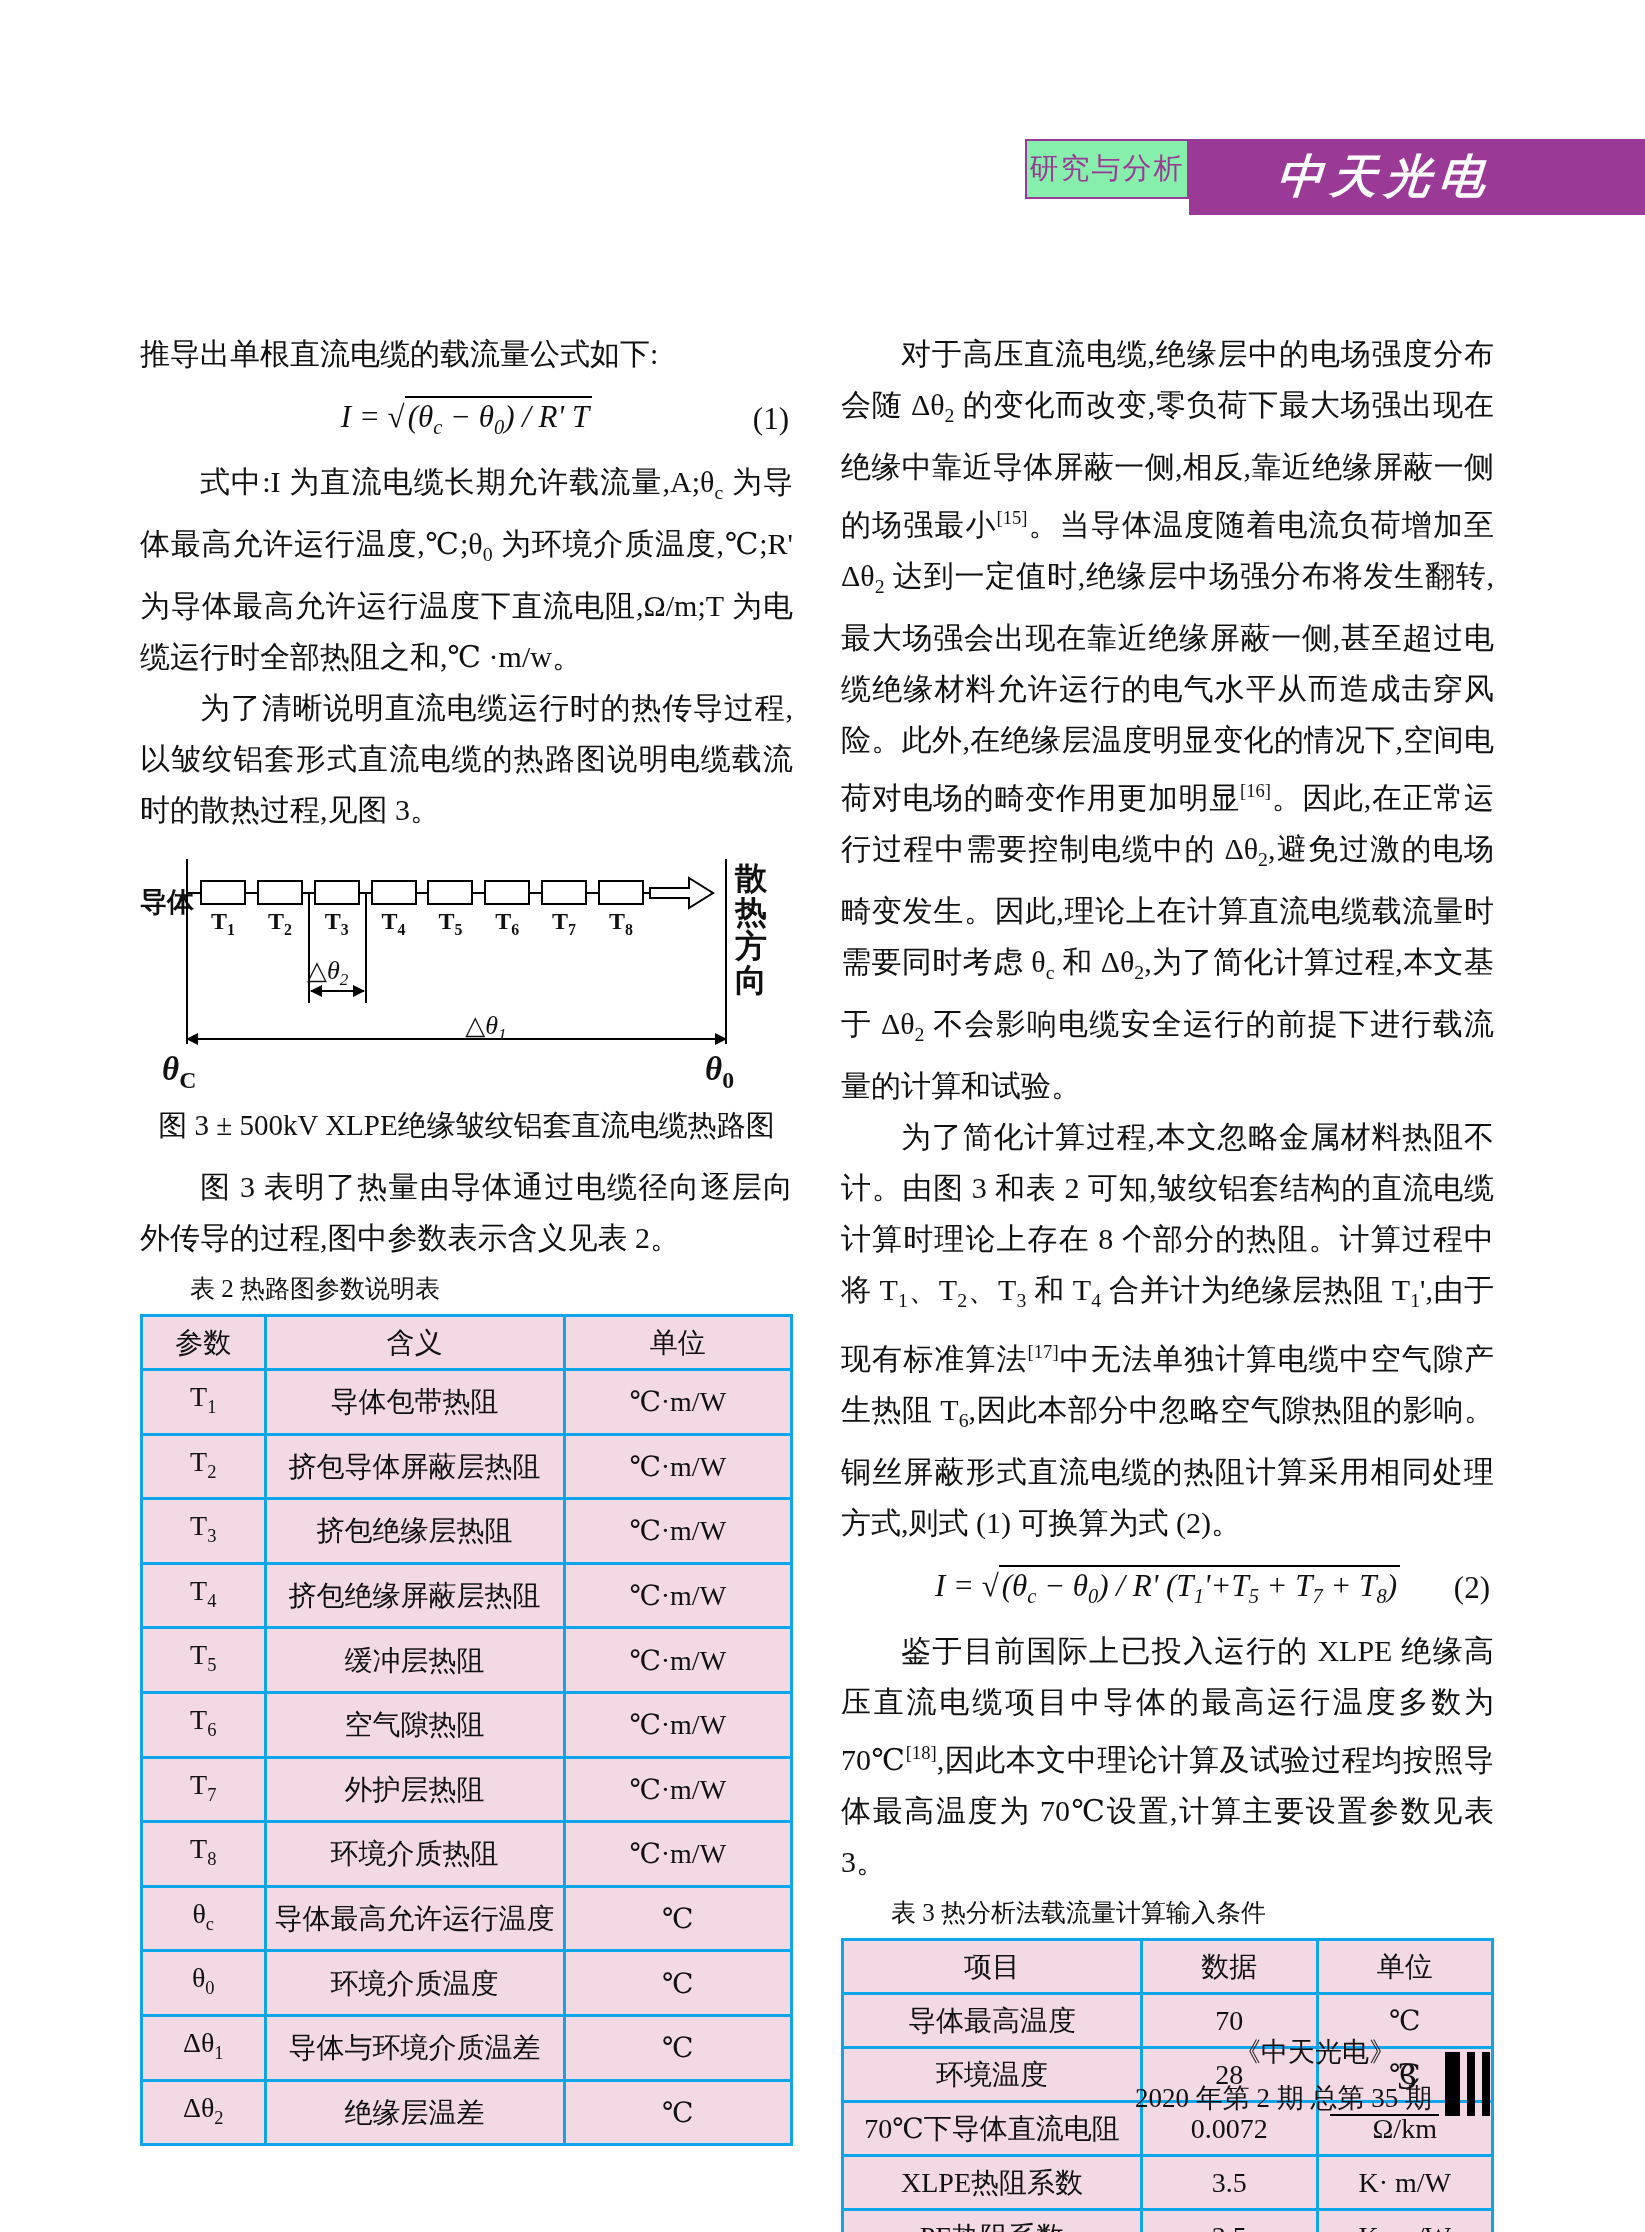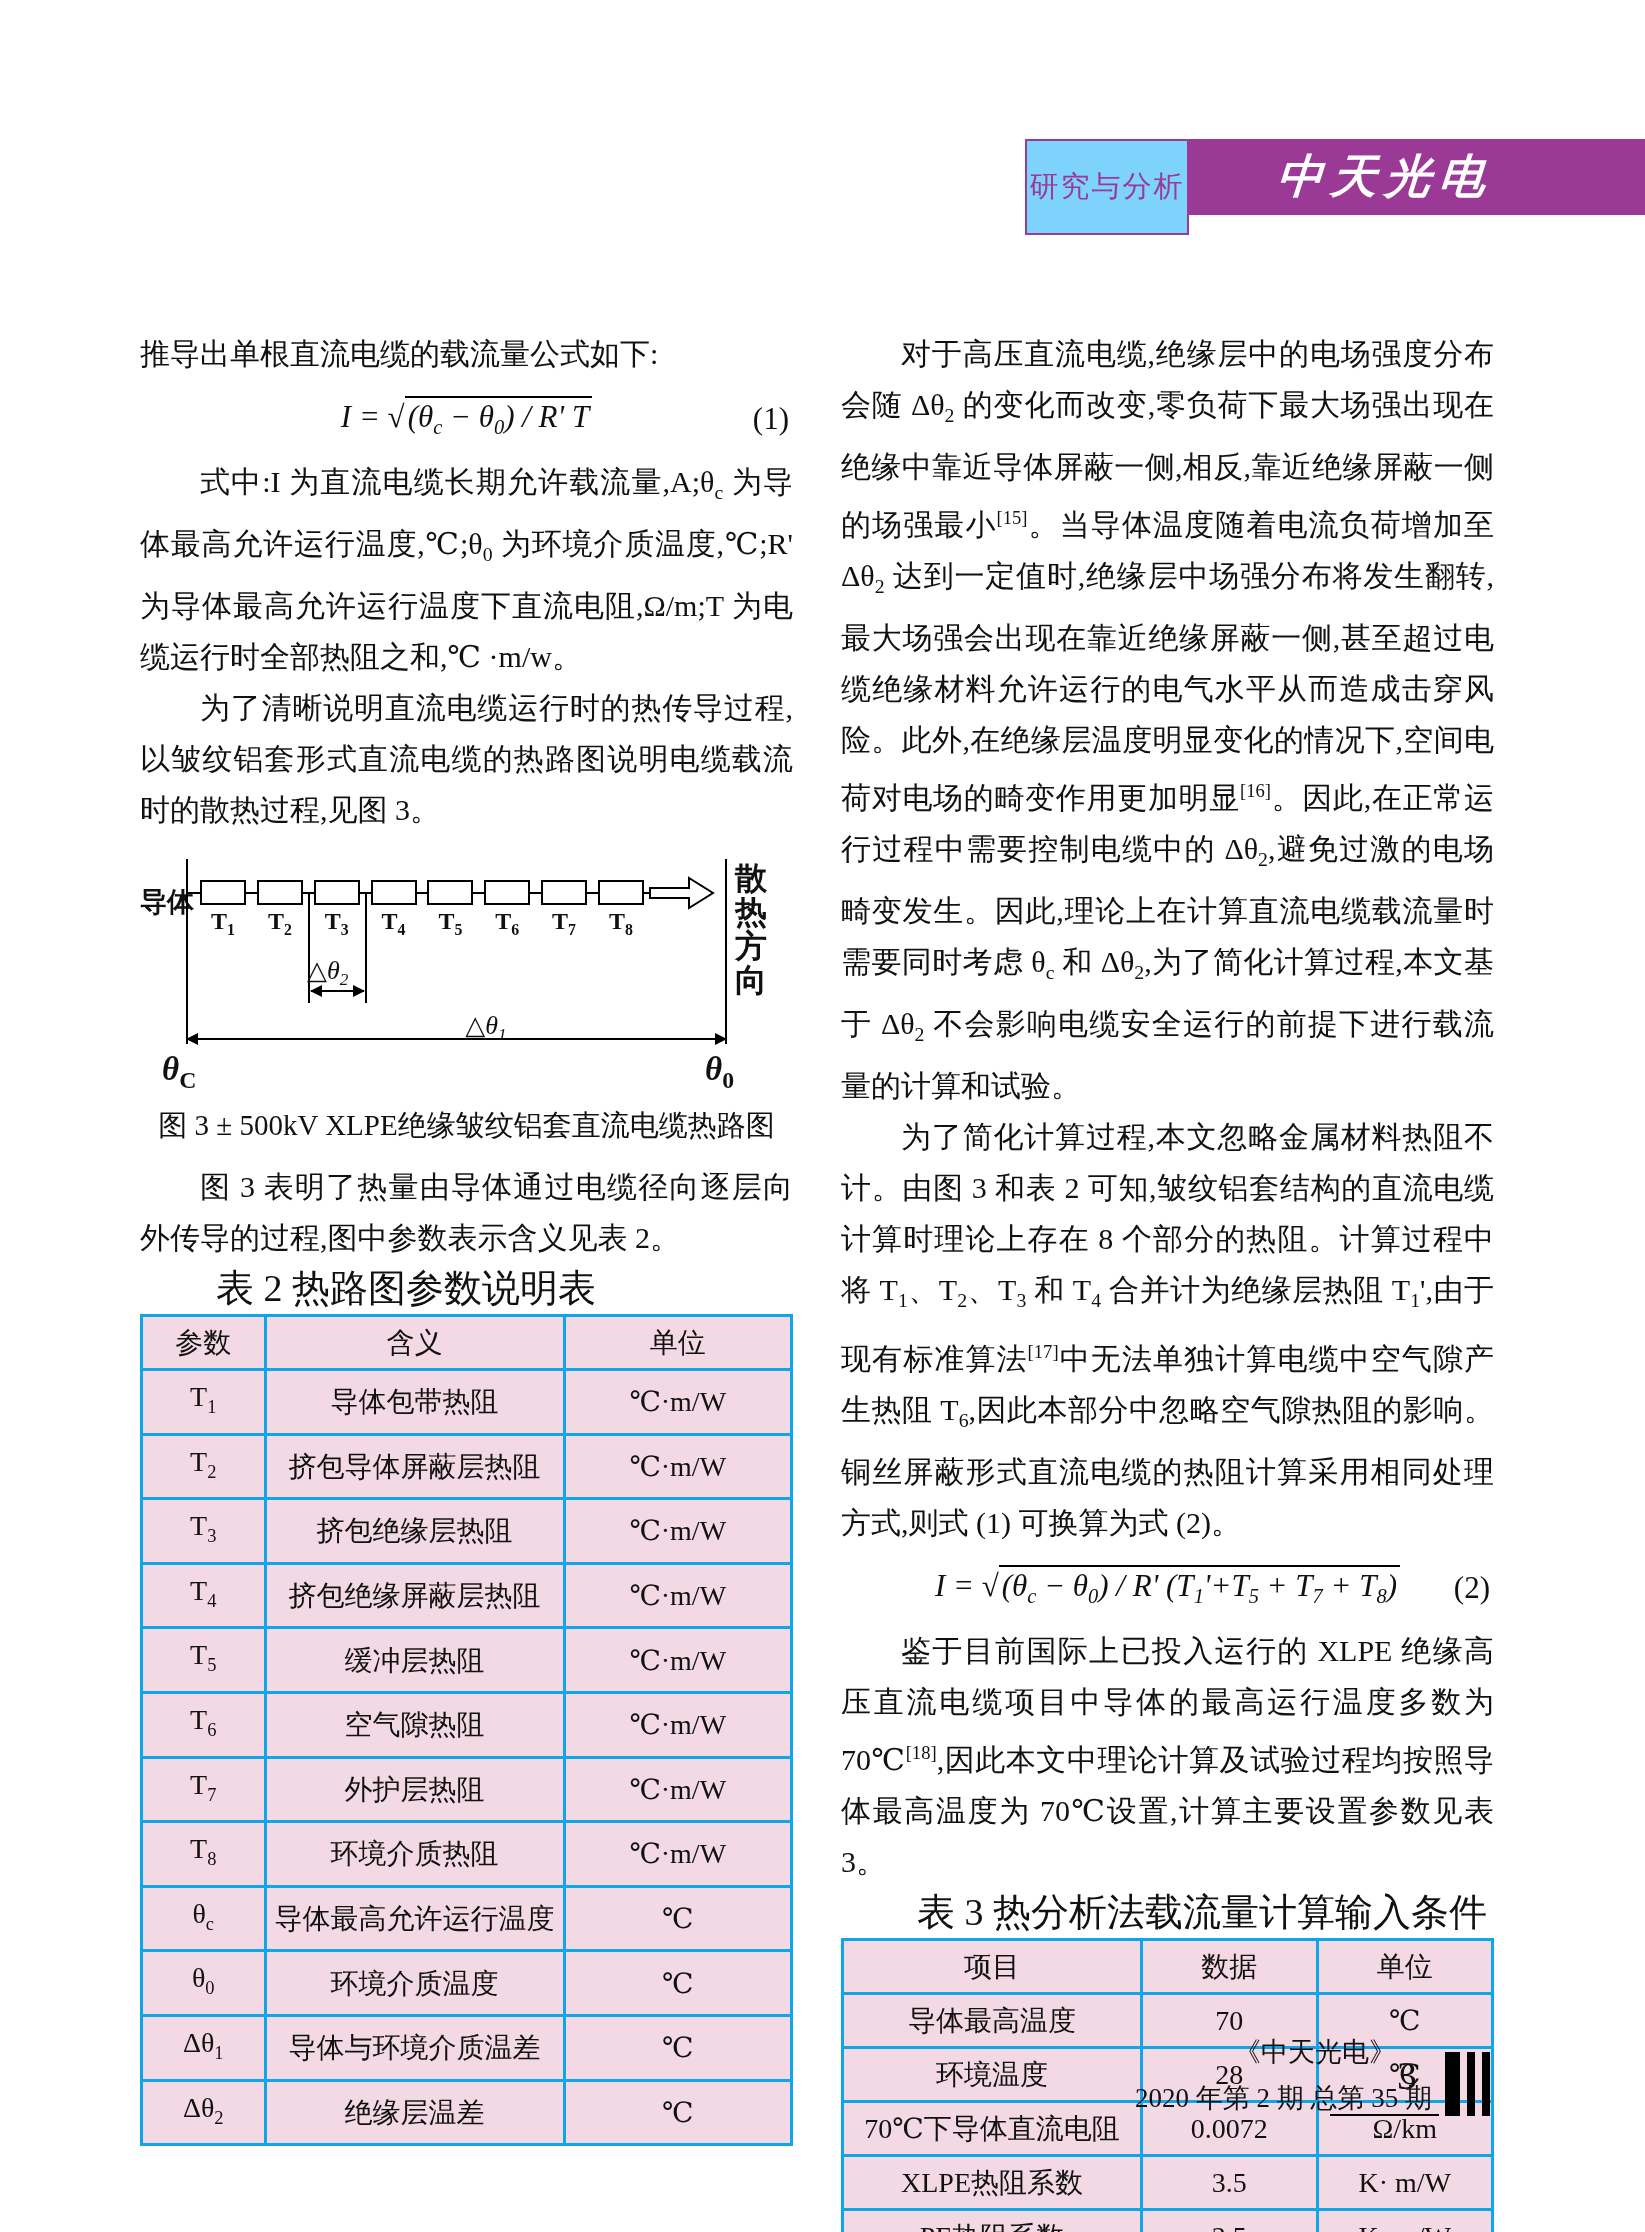--- a/index.html
+++ b/index.html
@@ -9,21 +9,21 @@
   }
   html,body{margin:0;padding:0;background:#e8e8e8;}
   .page{
     position:relative;width:1646px;height:2233px;background:#ffffff;
     margin:0 auto;overflow:hidden;color:var(--ink);
     font-family:"Liberation Serif","DejaVu Serif",serif;
   }
   
   .hdr{position:absolute;left:1025px;top:139px;height:76px;display:flex;}
   .tag-box{
-    box-sizing:border-box;width:164px;height:96px;background:#7dd3fc;
+    box-sizing:border-box;width:164px;height:60px;background:#86efac;
     border:2px solid var(--accent);display:flex;align-items:center;justify-content:center;
   }
   .tag-box span{
     color:var(--accent);font-size:29px;letter-spacing:2px;
     font-family:"Liberation Sans","DejaVu Sans",sans-serif;
   }
   .brand-bar{
     width:457px;height:76px;background:var(--accent);
     display:flex;align-items:center;
   }
@@ -57,21 +57,21 @@
   .darrow::before,.darrow::after{content:"";position:absolute;top:-7px;width:0;height:0;
     border-top:6px solid transparent;border-bottom:6px solid transparent;}
   .darrow::before{left:-1px;border-right:12px solid #000;}
   .darrow::after{right:-1px;border-left:12px solid #000;}
   .fig-d2-label{position:absolute;left:167px;top:92px;font-size:26px;font-style:italic;}
   .fig-d1-label{position:absolute;left:46px;top:147px;width:600px;text-align:center;font-size:26px;font-style:italic;}
   .fig-theta{position:absolute;top:191px;font-size:33px;font-weight:bold;font-style:italic;}
   .fig-theta sub{font-size:0.72em;font-style:normal;font-weight:bold;}
   .fig-caption{text-align:center;font-size:29px;margin:6px 0 10px 0;}
   
-  .tbl-title{text-align:center;font-size:38px;margin:16px 0 12px 0;text-indent:0;font-family:Liberation Serif, serif;}
+  .tbl-title{text-align:center;font-size:25px;margin:16px 0 12px 0;text-indent:0;font-family:Liberation Serif, serif;}
   table{width:100%;border-collapse:collapse;table-layout:fixed;}
   td{border:3px solid #0ea5e9;background:var(--pink);text-align:center;
      font-size:28px;padding:0 4px;vertical-align:middle;}
   .t2 td{height:51px;}
   .t3 td{height:50px;}
   .t2 col.c1{width:19%;} .t2 col.c2{width:46%;} .t2 col.c3{width:35%;}
   .t3 col.c1{width:46%;} .t3 col.c2{width:27%;} .t3 col.c3{width:27%;}
   
   .footer{position:absolute;left:1095px;top:2030px;width:428px;height:119px;font-size:27px;text-align:center;}
   .f-journal{position:absolute;left:139px;top:4px;}

